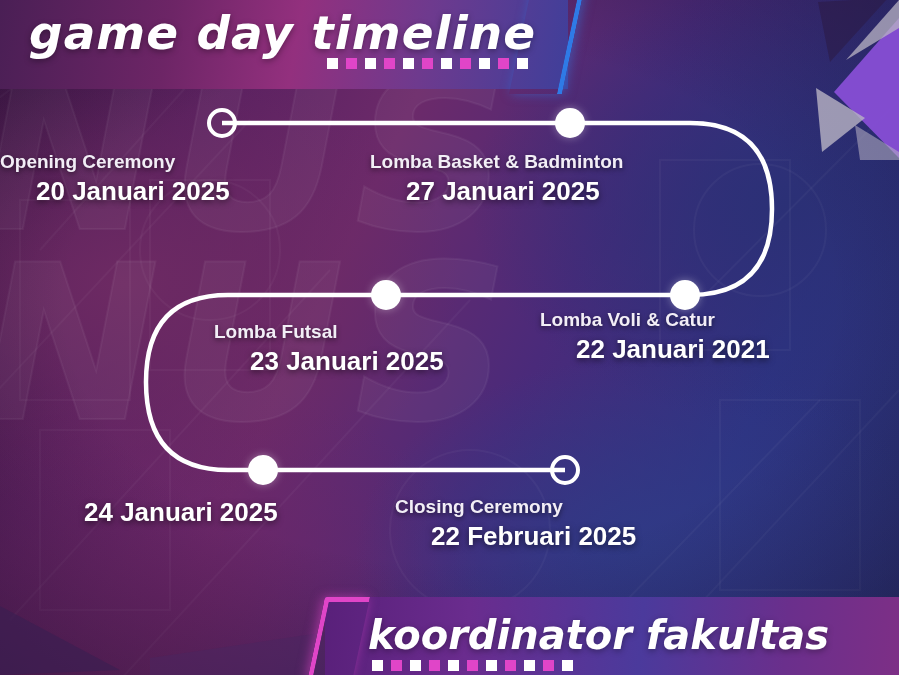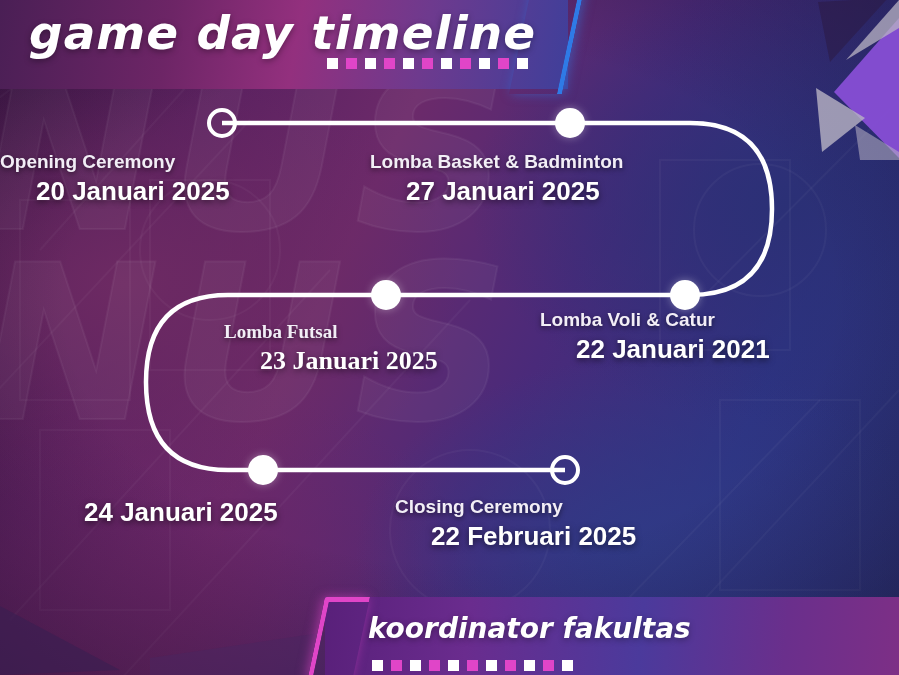--- a/index.html
+++ b/index.html
@@ -68,21 +68,21 @@
   .bottom-band-edge{
     position:absolute;left:325px;top:597px;width:40px;height:78px;
     border-left:5px solid #e045c8;border-top:5px solid #e045c8;
     border-top-left-radius:3px;
     transform:skewX(-12deg);transform-origin:top left;
     box-shadow:-2px 0 10px rgba(224,69,200,.55);
   }
   .bottom-text{
     position:absolute;left:368px;top:612px;
     font-family:"DejaVu Sans", sans-serif;
-    font-style:italic;font-weight:700;font-size:28px;letter-spacing:0px;
+    font-style:italic;font-weight:700;font-size:40px;letter-spacing:0px;
     color:#fff;white-space:nowrap;
     text-shadow:0 2px 6px rgba(0,0,0,.35);
   }
 
   
   .deco{position:absolute;}
 
   
   .timeline-svg{position:absolute;left:0;top:0;width:899px;height:675px;}
 
@@ -193,21 +193,21 @@
   <div class="entry" style="left:370px;top:150px;width:390px;">
     <div class="ev">Lomba Basket &amp; Badminton</div>
     <div class="dt">27 Januari 2025</div>
   </div>
 
   <div class="entry" style="left:540px;top:308px;width:360px;">
     <div class="ev">Lomba Voli &amp; Catur</div>
     <div class="dt">22 Januari 2021</div>
   </div>
 
-  <div class="entry" style="left:224px;top:320px;width:345px;font-family:Liberation Serif, serif;">
+  <div class="entry" style="left:214px;top:320px;width:345px;">
     <div class="ev">Lomba Futsal</div>
     <div class="dt">23 Januari 2025</div>
   </div>
 
   <div class="entry" style="left:48px;top:495px;width:355px;">
     <div class="dt">24 Januari 2025</div>
   </div>
 
   <div class="entry" style="left:395px;top:495px;width:340px;">
     <div class="ev">Closing Ceremony</div>

